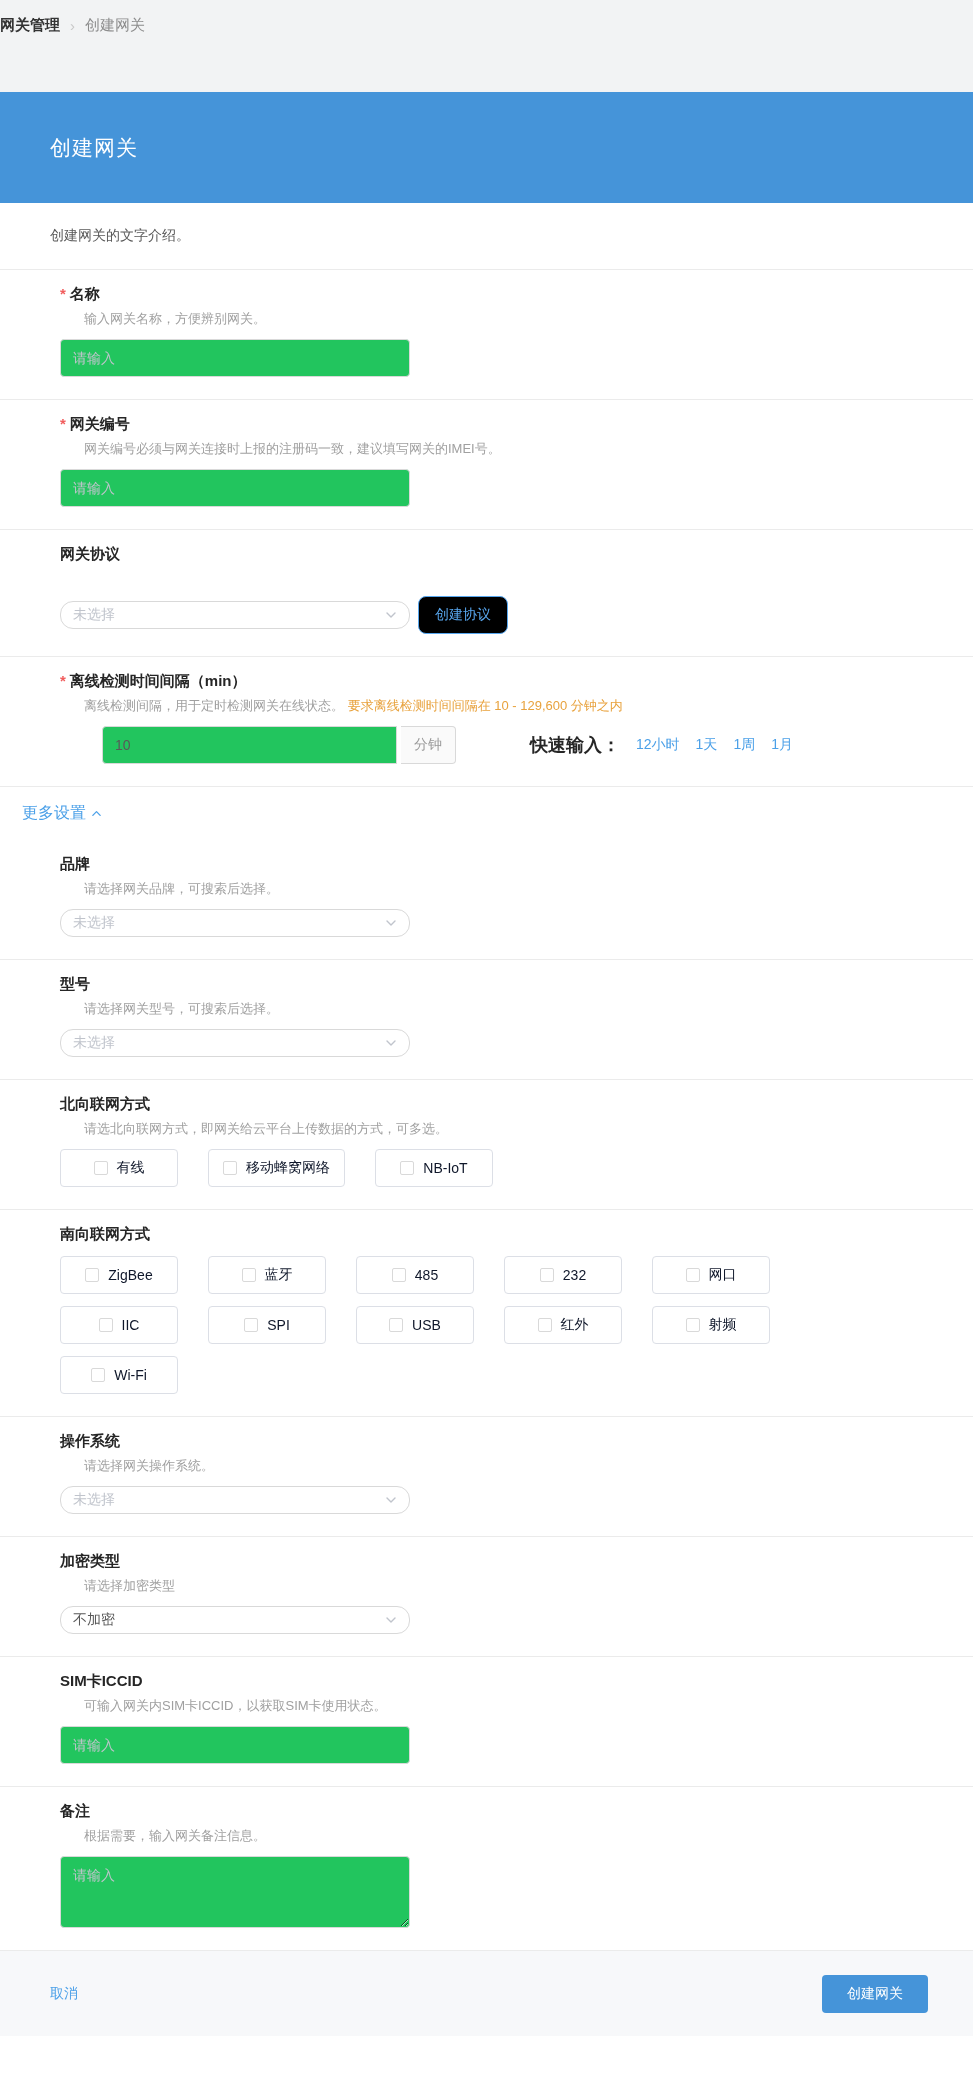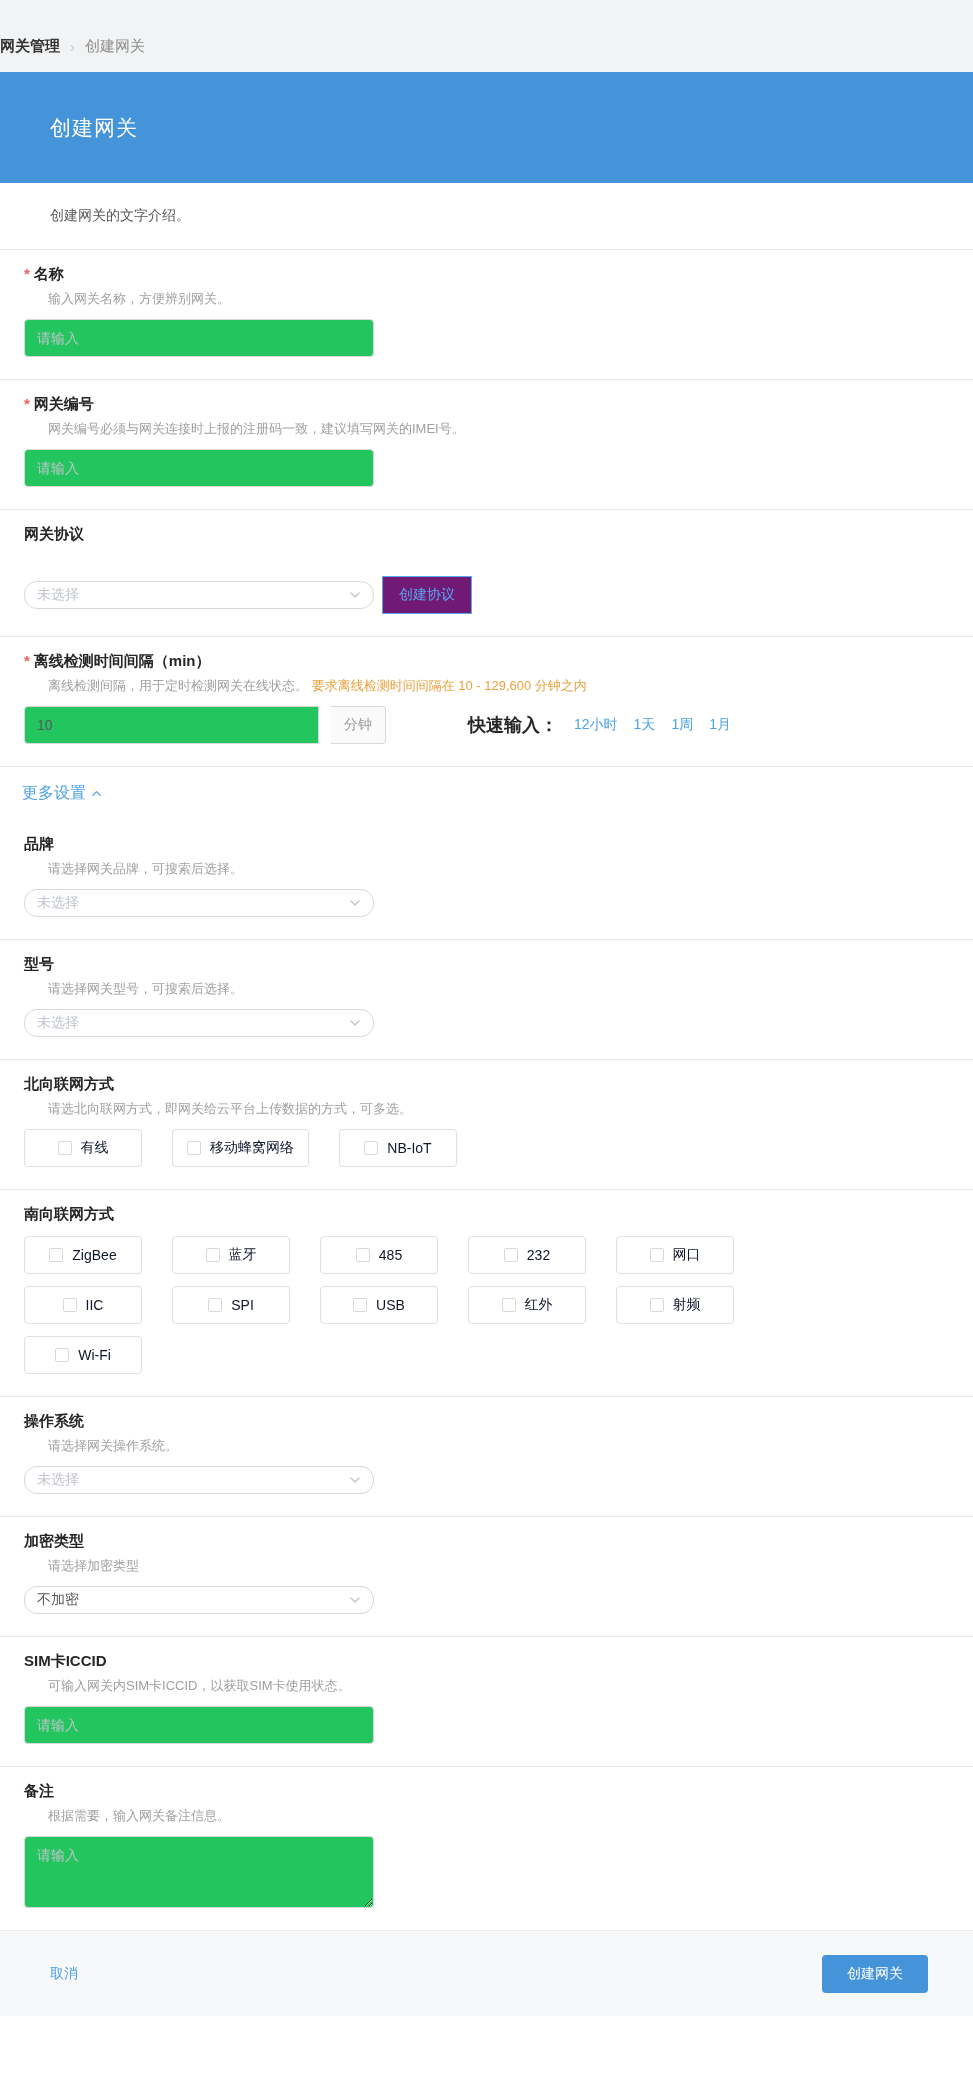--- a/index.html
+++ b/index.html
@@ -17,22 +17,22 @@
   html,body{width:973px;}
   body{
     font-family:"Liberation Sans","DejaVu Sans",sans-serif;
     background:#ffffff;
     color:var(--label);
     font-size:14px;
   }
   
   .topbar{
     background:#f2f3f4;
-    height:72px;
-    padding-top:37px;
+    height:92px;
+    padding-top:16px;
   }
   .breadcrumb{display:flex;align-items:center;gap:10px;font-size:15px;}
   .crumb-root{font-weight:bold;color:#333;}
   .crumb-sep{color:#c8c8c8;font-size:15px;line-height:1;}
   .crumb-current{color:#8c8c8c;}
   
   .banner{
     background:var(--accent);
     height:111px;
     display:flex;
@@ -42,21 +42,21 @@
   .banner h1{color:#ffffff;font-size:21px;font-weight:normal;letter-spacing:1px;}
   
   .intro{
     padding:24px 50px;
     color:#595959;
     font-size:14px;
     border-bottom:1px solid var(--divider);
   }
   
   .section{
-    padding:14px 45px 22px 24px;
+    padding:14px 45px 22px 60px;
     border-bottom:1px solid var(--divider);
   }
   .section.no-border{border-bottom:none;}
   .sec-label{
     font-size:15px;
     font-weight:bold;
     color:var(--label);
     line-height:20px;
   }
   .req{color:var(--required);margin-right:4px;font-weight:bold;}
@@ -106,30 +106,30 @@
   .select-value{font-size:14px;color:#595959;}
   .select-value.placeholder{color:var(--placeholder);}
   .chev{flex:none;}
   .row{display:flex;align-items:center;}
   
   .protocol-row .select{margin-top:0;}
   .protocol-row{margin-top:32px;gap:8px;}
   .ghost-btn{
     height:38px;
     padding:0 16px;
-    background:#701a75;
+    background:#000000;
     border:1px solid #58a7ef;
-    border-radius:0;
+    border-radius:8px;
     color:#58a7ef;
     font-size:14px;
     cursor:pointer;
     font-family:inherit;
   }
   
-  .interval-row{margin-top:12px;gap:12px;}
+  .interval-row{margin-top:12px;gap:4px;margin-left:42px;}
   .interval-row .text-input{
     margin-top:0;width:295px;
     border-top-right-radius:0;border-bottom-right-radius:0;
   }
   .input-addon{
     width:55px;height:38px;
     border:1px solid var(--input-border);
     border-left:none;
     border-top-right-radius:4px;border-bottom-right-radius:4px;
     background:#fafafa;

